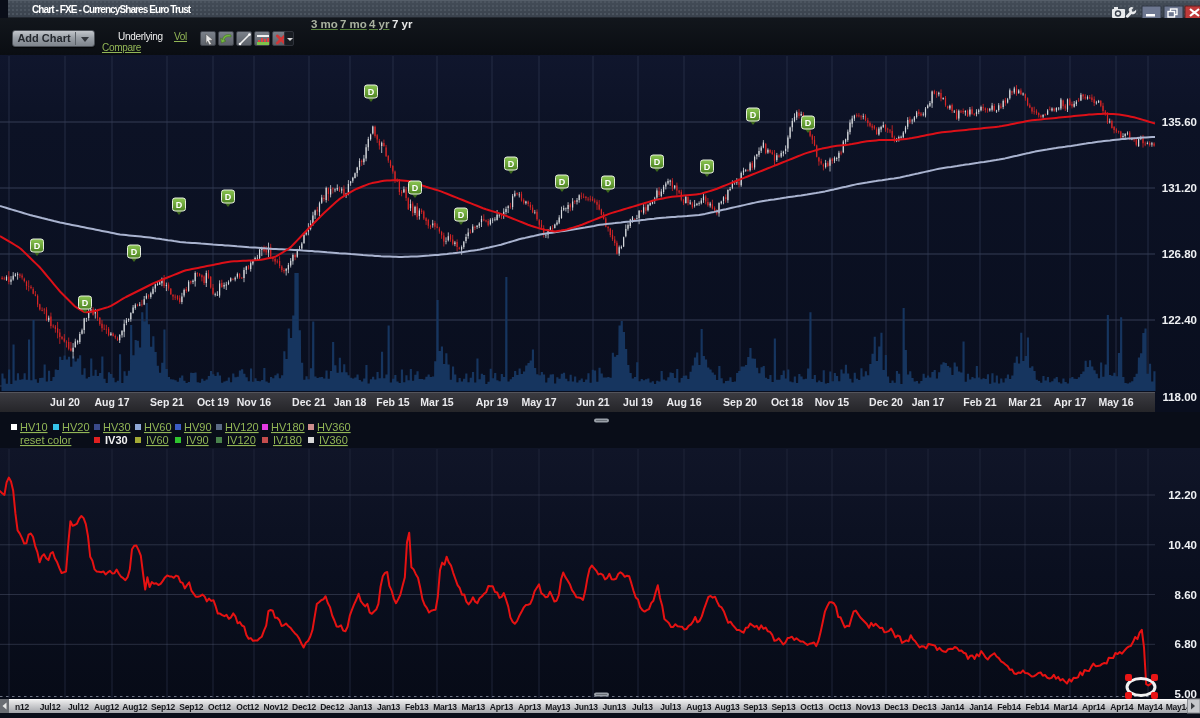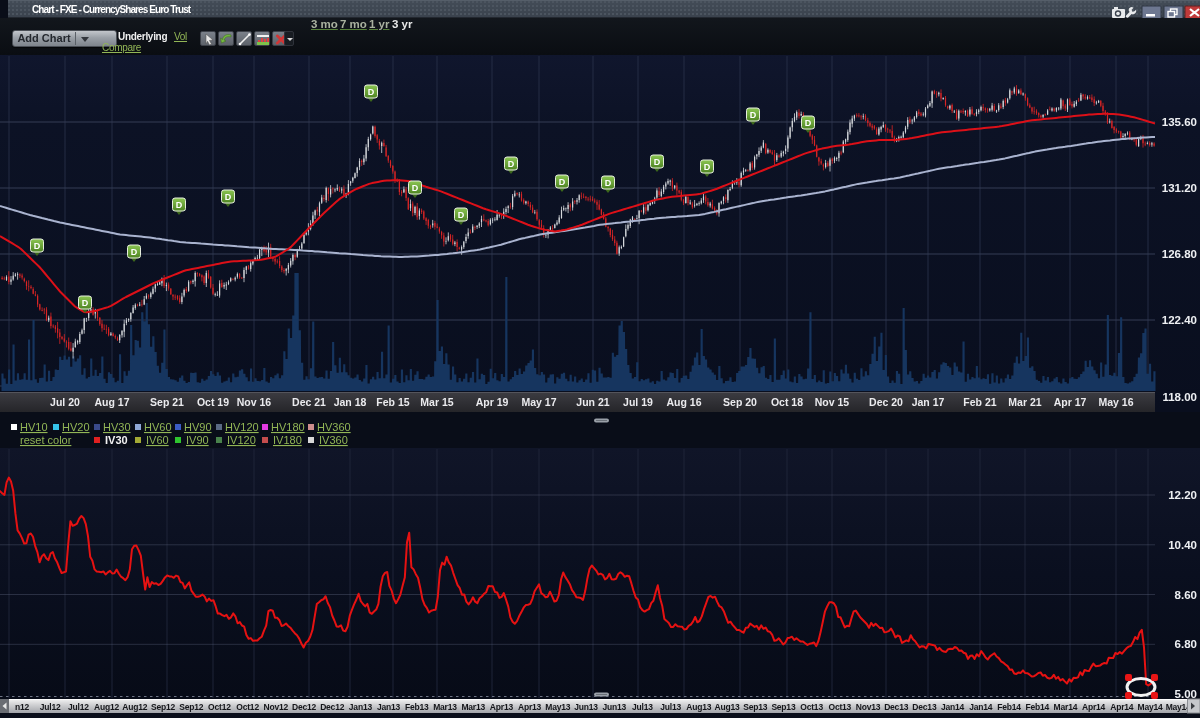--- a/index.html
+++ b/index.html
@@ -2,26 +2,26 @@
 <html><head><meta charset="utf-8"><style>
 *{margin:0;padding:0;box-sizing:border-box}
 html,body{width:1200px;height:718px;overflow:hidden;background:#090d18;
 font-family:"Liberation Sans",sans-serif}
 #wrap{position:relative;width:1200px;height:718px}
 .titlebar{position:absolute;left:8px;top:0;width:1200px;height:18px;
 background-image:radial-gradient(circle at 1px 1px,#4c5560 0.9px,transparent 1.1px),linear-gradient(#434c57,#3a424d);
 background-size:4px 4px,100% 100%;border-top:1px solid #555e69;border-bottom:1px solid #232830}
 .titlebar .t{position:absolute;left:24px;top:3px;font-size:10px;font-weight:bold;color:#fff;letter-spacing:-0.9px}
 .toolbar{position:absolute;left:0;top:18px;width:1200px;height:37px;background:linear-gradient(#12161c,#0a0d12)}
-.addchart{position:absolute;left:12px;top:12px;width:105px;height:17px;border-radius:3px;
+.addchart{position:absolute;left:12px;top:12px;width:83px;height:17px;border-radius:3px;
 background:linear-gradient(#c2c6cb,#9aa0a7 45%,#7e848c);border:1px solid #4a4f56;box-shadow:0 1px 1px rgba(0,0,0,.6)}
 .addchart .t{position:absolute;left:0;top:1px;width:62px;text-align:center;font-size:11px;font-weight:bold;color:#24282e}
 .addchart .sep{position:absolute;left:62px;top:1px;width:1px;height:13px;background:#5a6067}
 .addchart .arr{position:absolute;left:68px;top:6px;width:0;height:0;border-left:4px solid transparent;border-right:4px solid transparent;border-top:5px solid #32363c}
-.tl{position:absolute;font-size:10px;font-weight:bold;color:#f0f0f0;letter-spacing:-0.3px}
+.tl{position:absolute;font-size:10px;font-weight:normal;color:#f0f0f0;letter-spacing:-0.3px}
 .green{color:#92b656;text-decoration:underline;font-weight:normal}
 .btn{position:absolute;top:13px;width:16px;height:15px;border-radius:2px;border:1px solid #3c4048;
 background:linear-gradient(#7b818a,#5d626a)}
 .btn svg{position:absolute;left:0;top:0}
 .ddbtn{position:absolute;top:13px;left:284px;width:10px;height:15px;border-radius:2px;background:#181c22;border:1px solid #2e323a}
 .ddbtn:after{content:"";position:absolute;left:1.5px;top:6px;border-left:3px solid transparent;border-right:3px solid transparent;border-top:3.5px solid #d8d8d8}
 .rng{position:absolute;top:0;font-size:11.5px;color:#aab2a0;font-weight:bold}
 .rng u{text-decoration-color:#57813a}
 </style></head>
 <body>
@@ -366,15 +366,15 @@
         </svg>
       </div>
  <div class="btn" style="left:272px">
         <svg width="16" height="15">
           <path d="M4.2 3.8L11.8 11.2M11.8 3.8L4.2 11.2" stroke="#d23535" stroke-width="2.6" stroke-linecap="round" fill="none"></path>
         </svg>
       </div>
  <div class="ddbtn"></div>
  <a class="rng" style="left:311px"><u>3 mo</u></a>
  <a class="rng" style="left:340px"><u>7 mo</u></a>
- <a class="rng" style="left:369px"><u>1 yr</u></a>
- <span class="rng" style="left:392px;color:#e8e8e8">3 yr</span>
+ <a class="rng" style="left:369px"><u>4 yr</u></a>
+ <span class="rng" style="left:392px;color:#e8e8e8">7 yr</span>
 </div>
 </div>
 </body></html>

